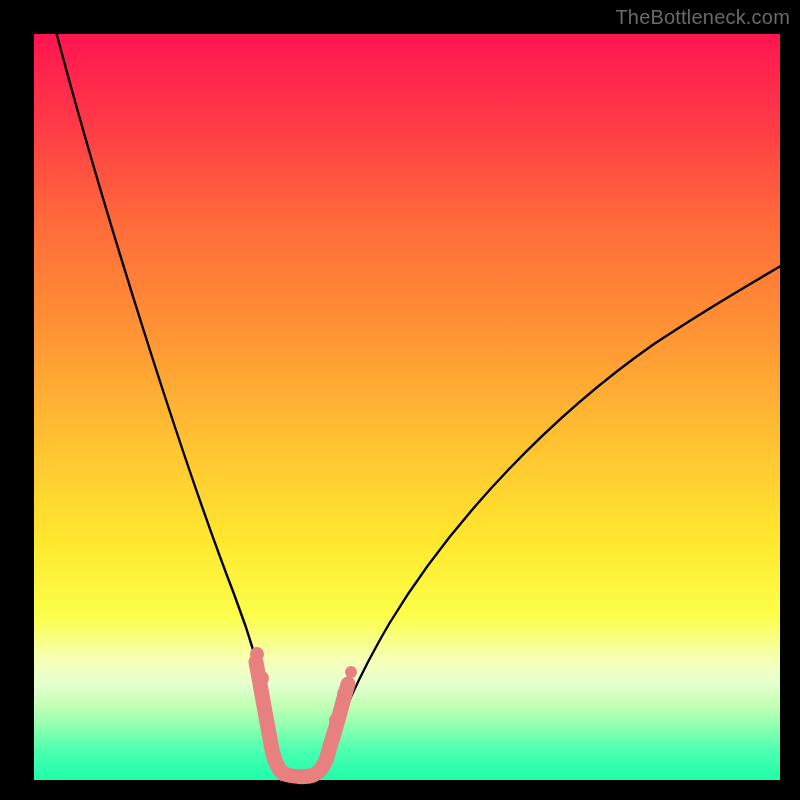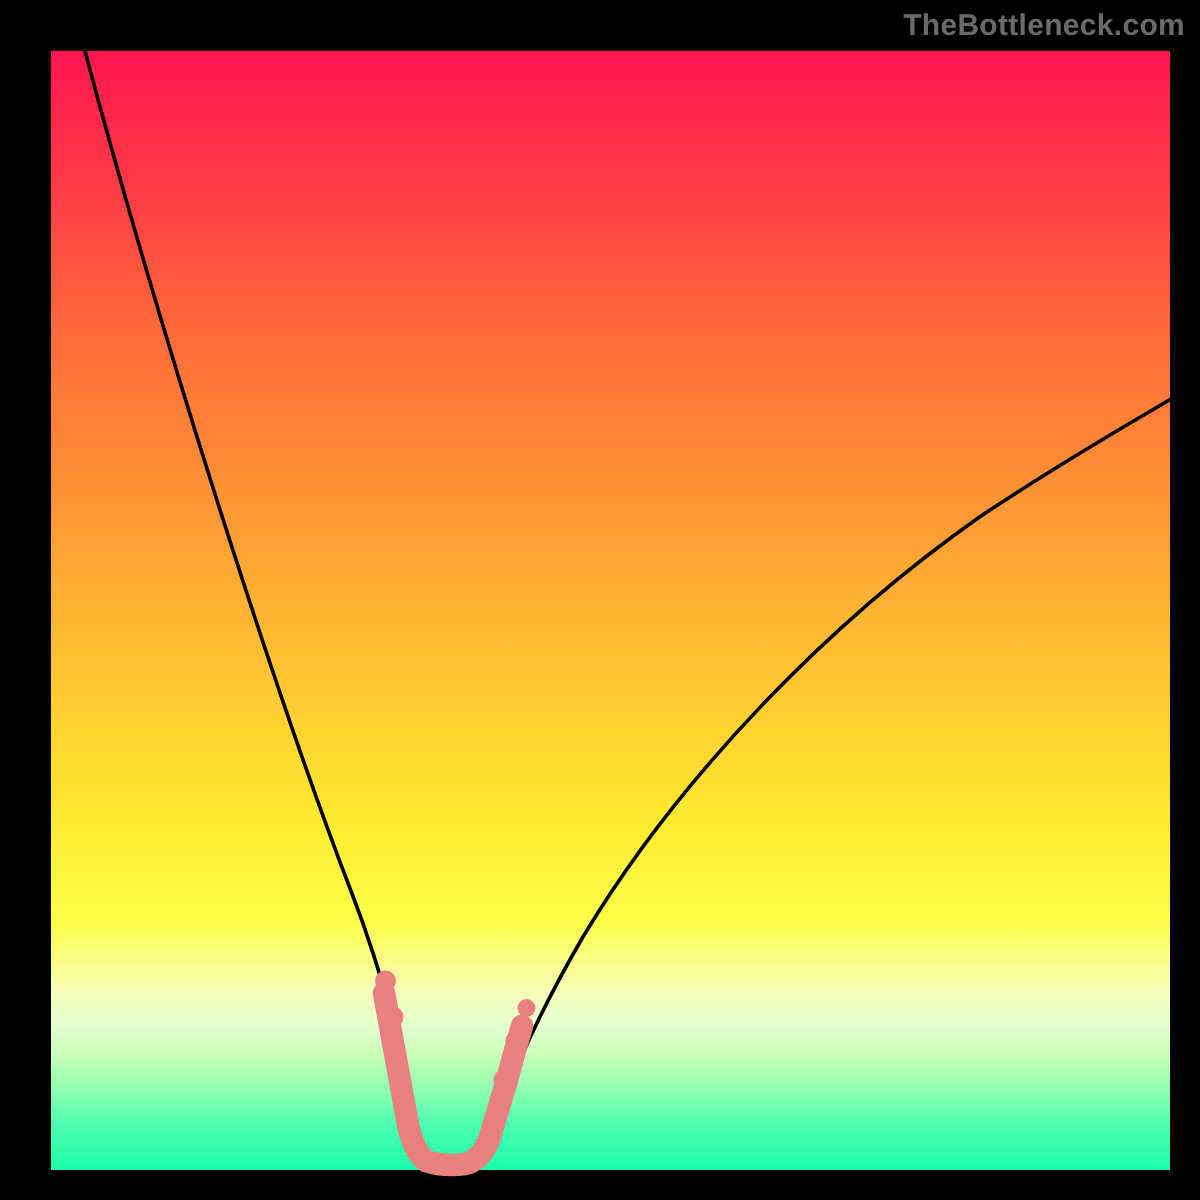--- a/index.html
+++ b/index.html
@@ -9,21 +9,20 @@
     height: 800px;
     overflow: hidden;
     background: #000;
     font-family: Arial, Helvetica, sans-serif;
   }
   .frame {
     position: absolute;
     left: 0; top: 0;
     width: 800px; height: 576px;
     background: #000;
-    font-weight: bold;
   }
   .plot {
     position: absolute;
     left: 34px;
     top: 34px;
     width: 746px;
     height: 746px;
     
     background: linear-gradient(to bottom,
       #ff1550 0%,

